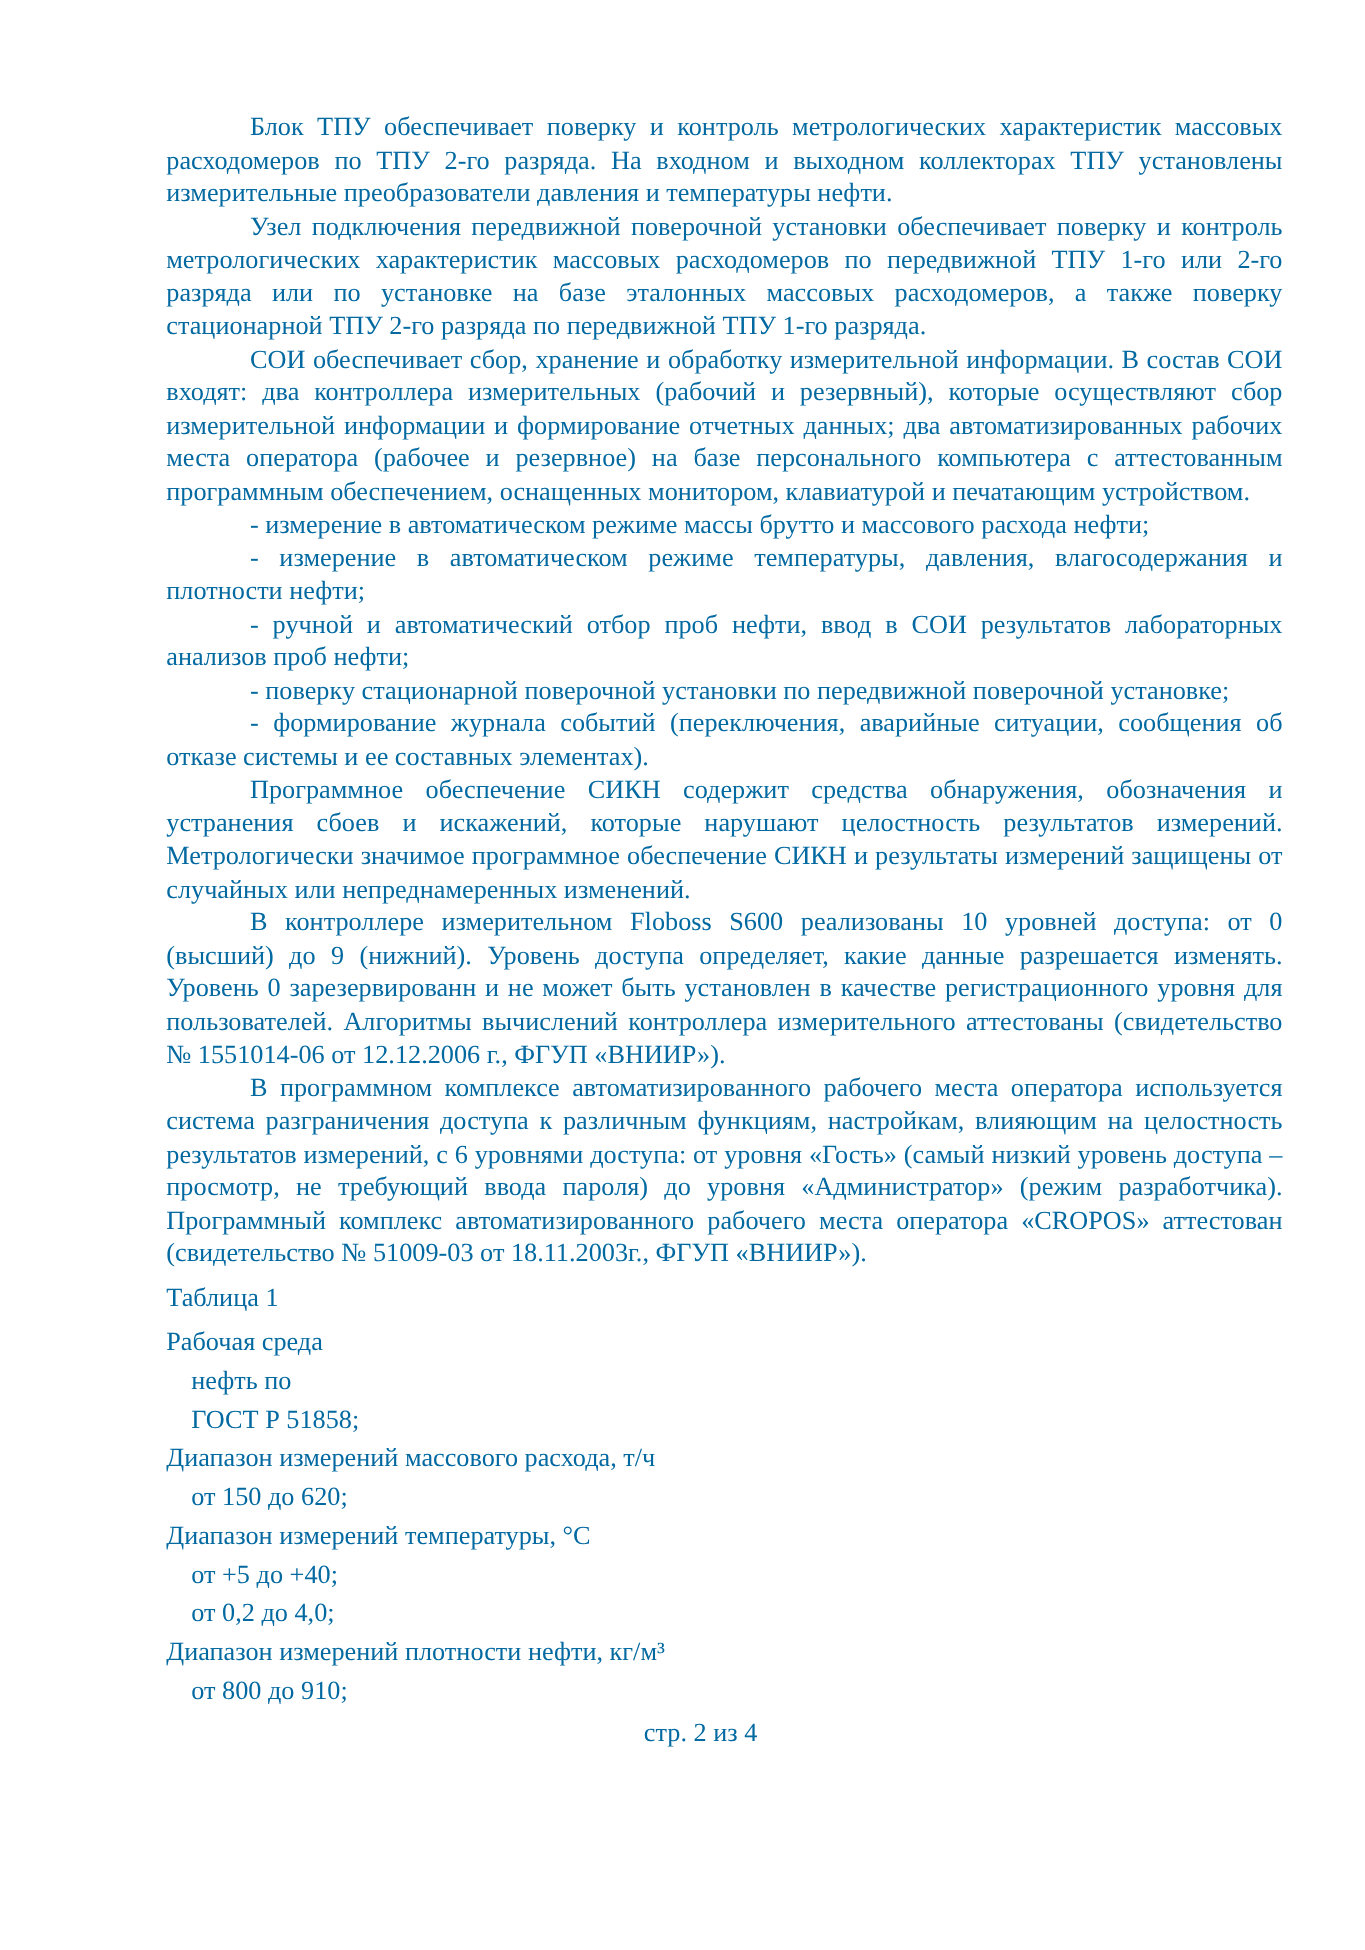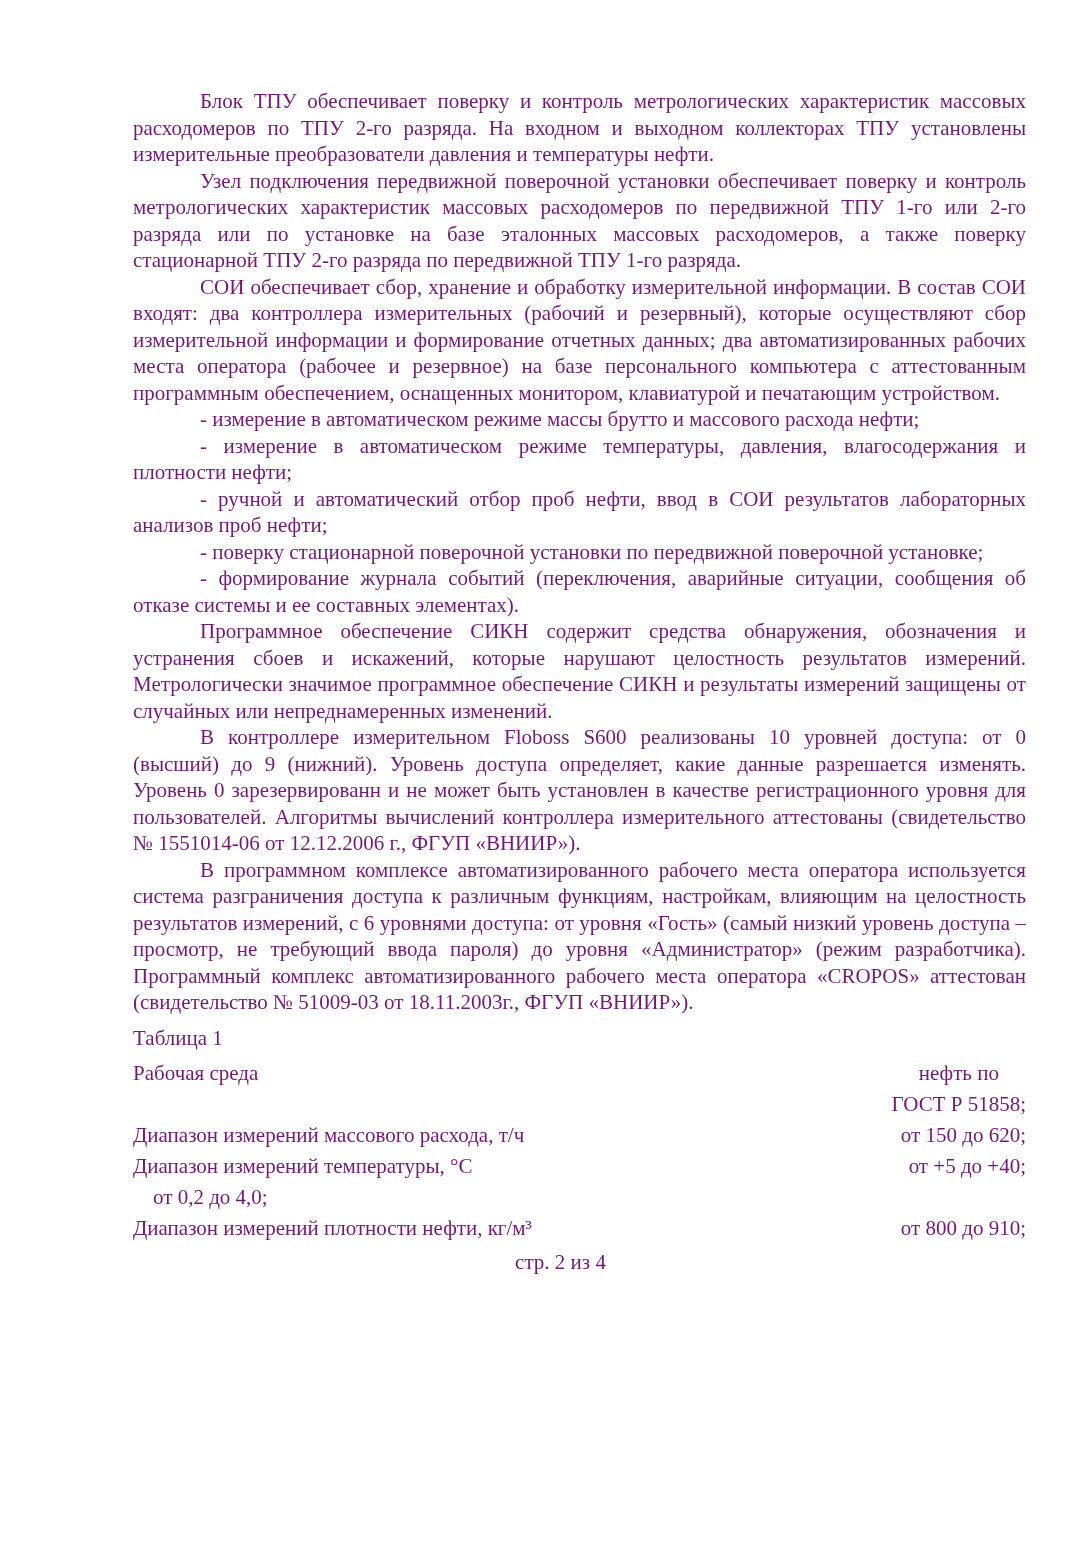--- a/index.html
+++ b/index.html
@@ -1,40 +1,40 @@
 <!DOCTYPE html>
 <html lang="ru"><head>
 <meta charset="utf-8">
 <style>
   html,body{margin:0;padding:0;background:#ffffff;}
   .page{
     width:1092px;height:1560px;background:#ffffff;overflow:hidden;
-    font-family:"Liberation Serif","DejaVu Serif",serif;color:#701a75;
+    font-family:"Liberation Serif","DejaVu Serif",serif;color:#0369a1;
     position:relative;box-sizing:border-box;
   }
   .content{padding:88px 66px 0 133px;box-sizing:border-box;}
   p.body-par{
     margin:0;font-size:21px;line-height:26.5px;
     text-align:justify;text-indent:67px;
   }
   .sp-lg{margin-top:20px;}
   .sp-md{margin-top:14px;}
   .section-heading{
     margin:28px 0 0 0;position:relative;left:-33px;
     text-align:center;font-weight:bold;font-size:21.5px;
     word-spacing:7px;letter-spacing:0.3px;
   }
   .table-caption{margin-top:9px;font-size:21px;line-height:27px;}
   .spec-table{margin-top:6px;}
   .spec-row{
     display:flex;justify-content:space-between;align-items:flex-start;
-    font-size:21px;line-height:31px;
+    font-size:21px;line-height:31px;flex-direction:column;
   }
   .row-label{text-align:left;flex:1 1 auto;}
-  .row-value{text-align:center;white-space:pre-line;flex:0 0 auto;padding-left:20px;}
+  .row-value{text-align:left;white-space:pre-line;flex:0 0 auto;padding-left:20px;}
   .page-footer{
     font-size:21px;line-height:31px;text-align:center;
     padding-right:38px;margin-top:3px;
   }
 </style>
 </head>
 <body>
 
 <div class="page">
   <div class="content">

